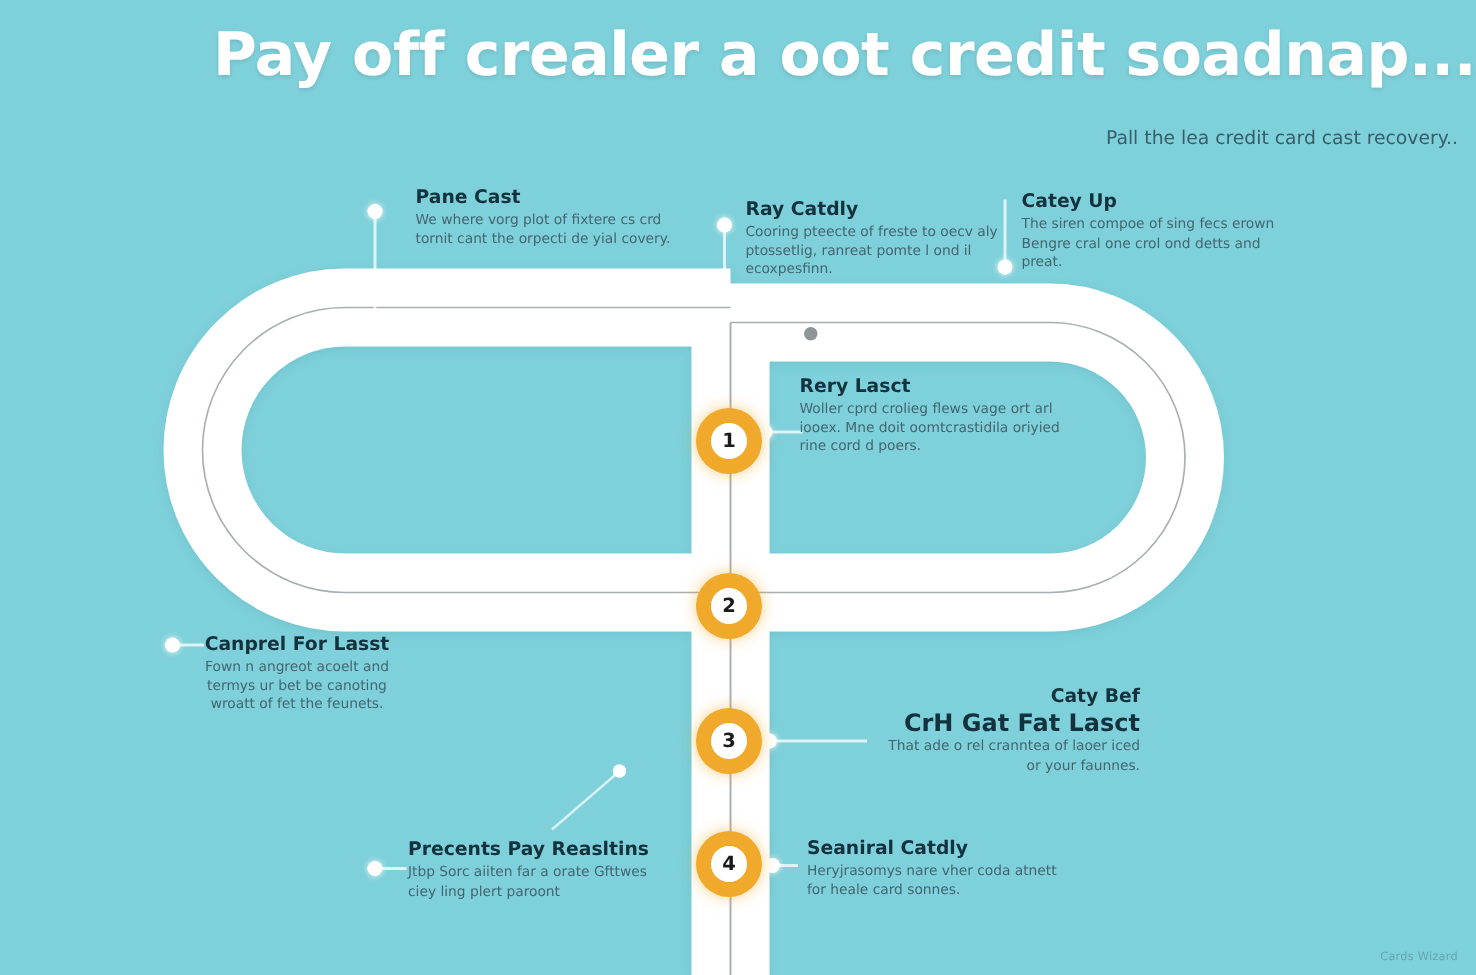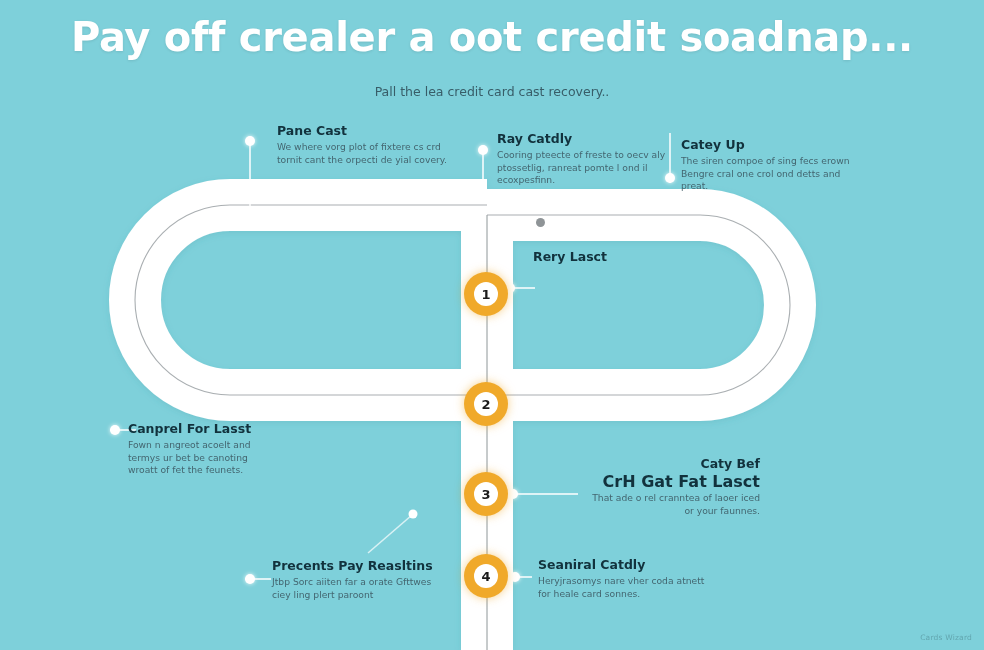--- a/index.html
+++ b/index.html
@@ -18,21 +18,21 @@
     width: 984px;
     height: 650px;
     background: #7ed0da;
     overflow: hidden;
   }
   
   #header {
     position: absolute;
     top: 0; left: 0;
     width: 984px;
-    text-align: center;
+    text-align: right;
     pointer-events: none;
   }
   #title {
     margin: 0;
     padding-top: 14px;
     font-size: 40px;
     font-weight: bold;
     color: #ffffff;
     letter-spacing: -0.3px;
     text-shadow: 0 1px 3px rgba(0,0,0,0.10);
@@ -247,30 +247,31 @@
   <div class="callout" style="left:277px; top:123px;">
     <p class="c-head">Pane Cast</p>
     <p class="c-body">We where vorg plot of fixtere cs crd tornit cant the orpecti de yial covery.</p>
   </div>
 
   <div class="callout" style="left:497px; top:131px;">
     <p class="c-head">Ray Catdly</p>
     <p class="c-body">Cooring pteecte of freste to oecv aly ptossetlig, ranreat pomte l ond il ecoxpesfinn.</p>
   </div>
 
-  <div class="callout" style="left:681px; top:126px;margin-top:11px;">
+  <div class="callout" style="left:681px; top:126px;">
     <p class="c-head">Catey Up</p>
     <p class="c-body">The siren compoe of sing fecs erown Bengre cral one crol ond detts and preat.</p>
   </div>
 
   <div class="callout" style="left:533px; top:249px;">
     <p class="c-head">Rery Lasct</p>
-  </div>
-
-  <div class="callout" style="left:128px; top:421px; width:140px;">
+    <p class="c-body">Woller cprd crolieg flews vage ort arl iooex. Mne doit oomtcrastidila oriyied rine cord d poers.</p>
+  </div>
+
+  <div class="callout" style="left:128px; top:421px; width:140px;text-align:center;">
     <p class="c-head">Canprel For Lasst</p>
     <p class="c-body">Fown n angreot acoelt and termys ur bet be canoting wroatt of fet the feunets.</p>
   </div>
 
   <div class="callout" style="left:585px; top:456px;text-align:right;">
     <p class="c-head">Caty Bef</p>
     <p class="c-head2">CrH Gat Fat Lasct</p>
     <p class="c-body">That ade o rel cranntea of laoer iced or your faunnes.</p>
   </div>
 

